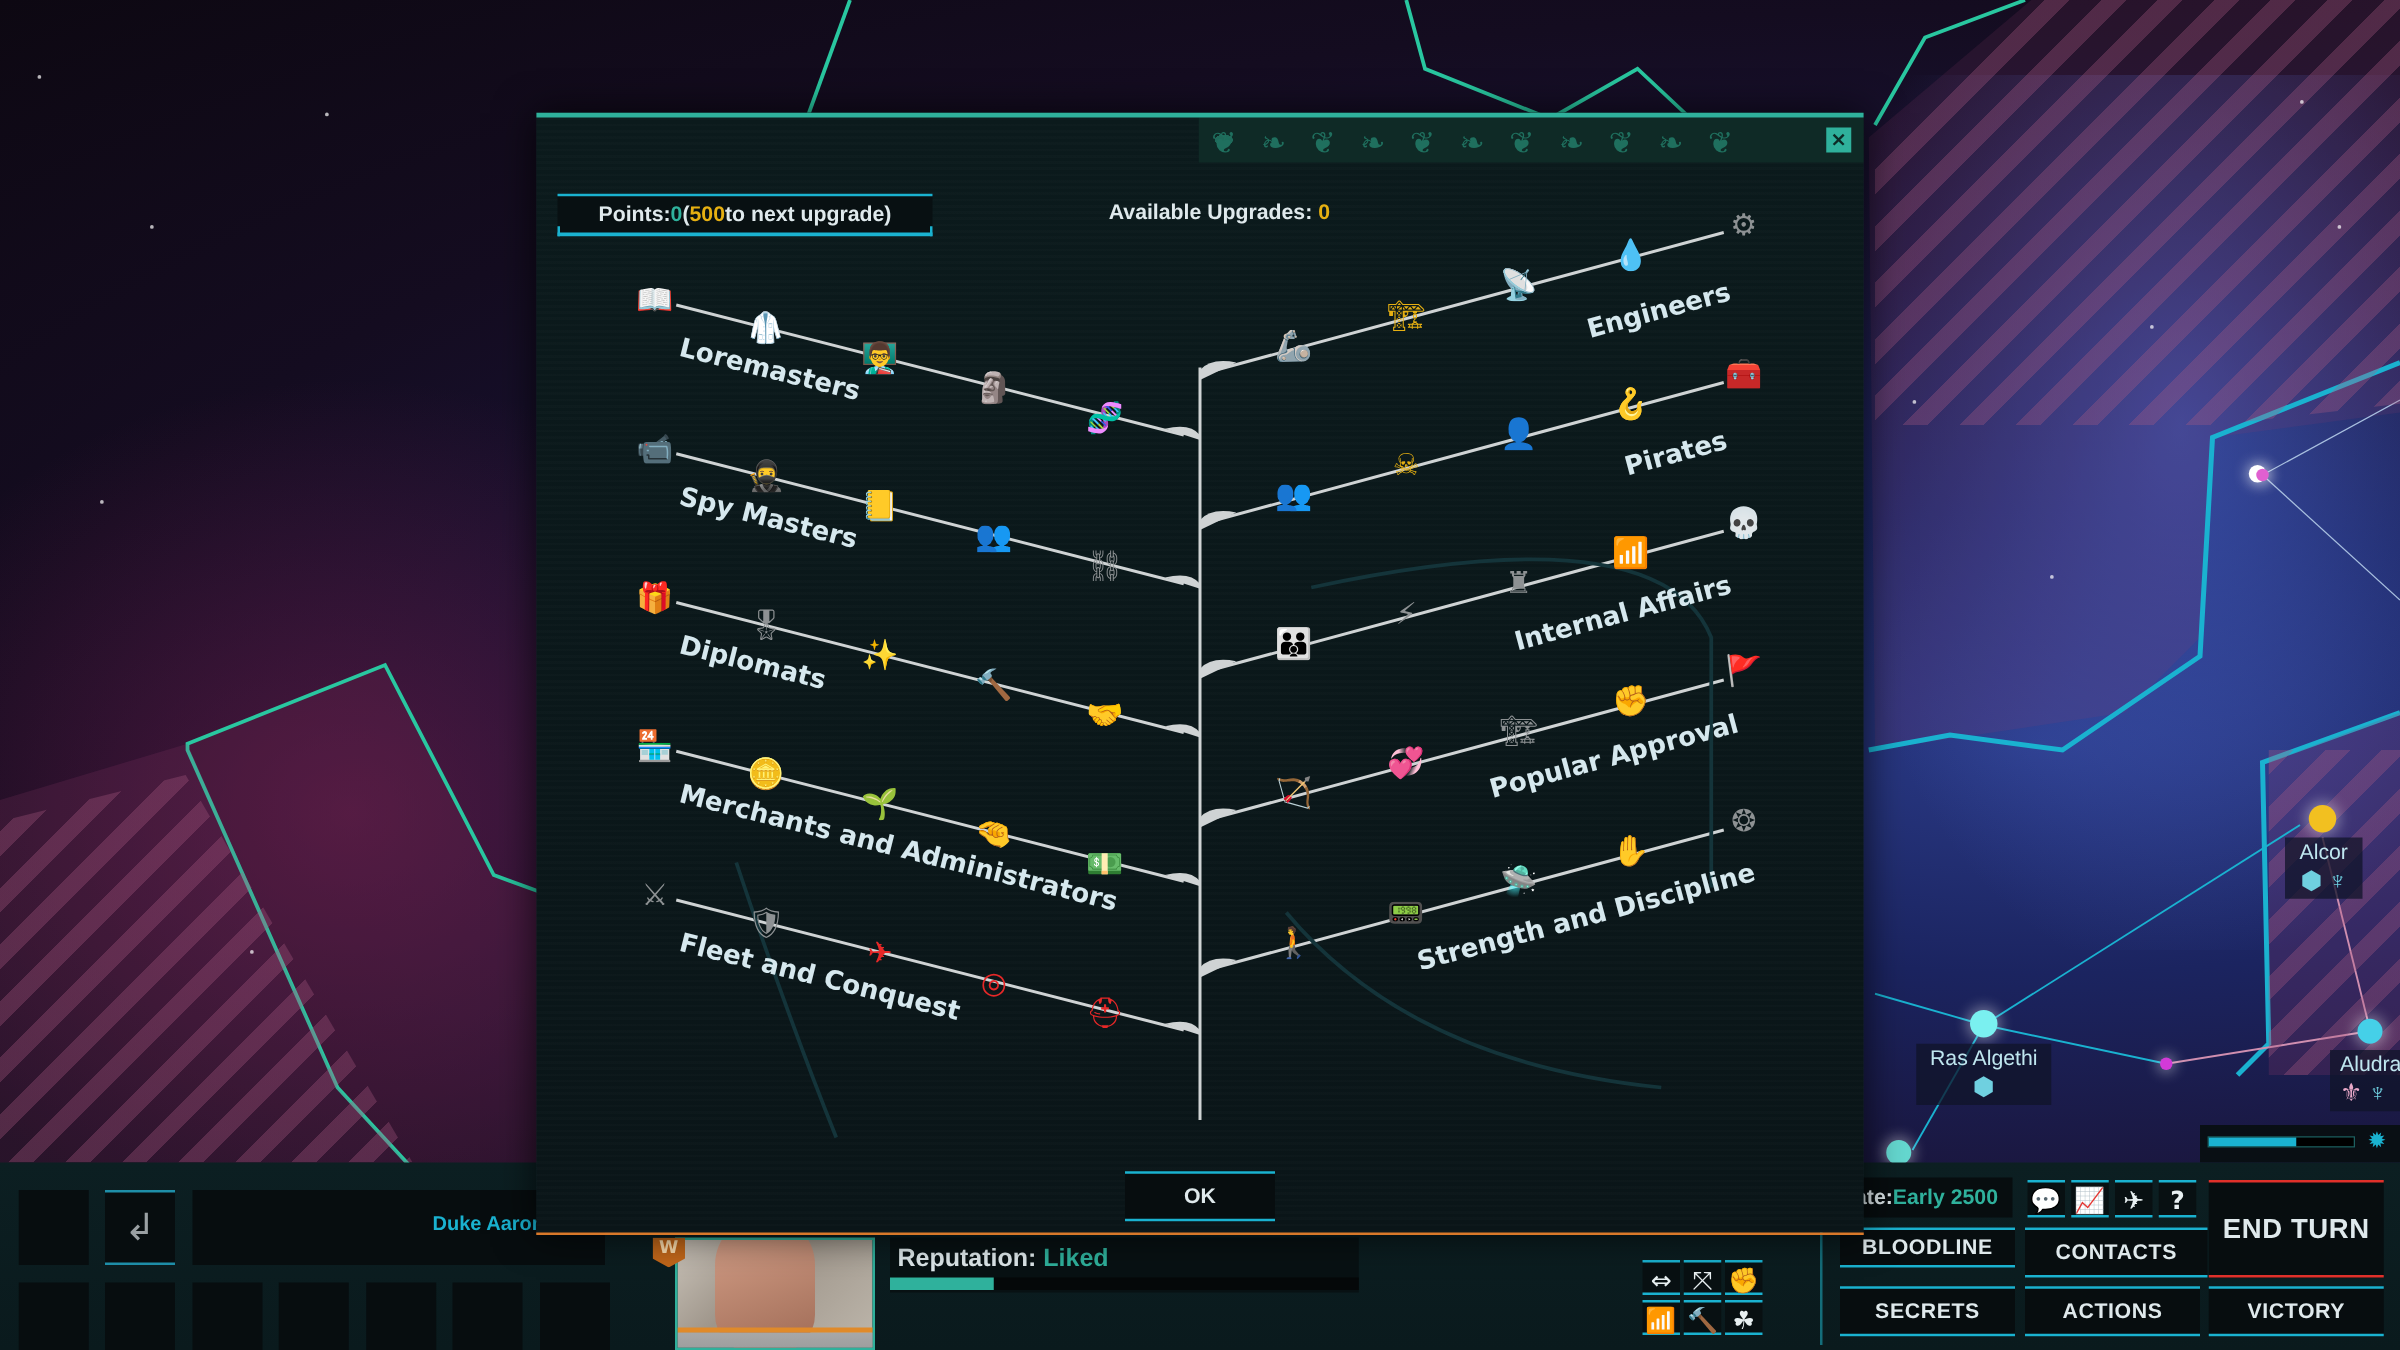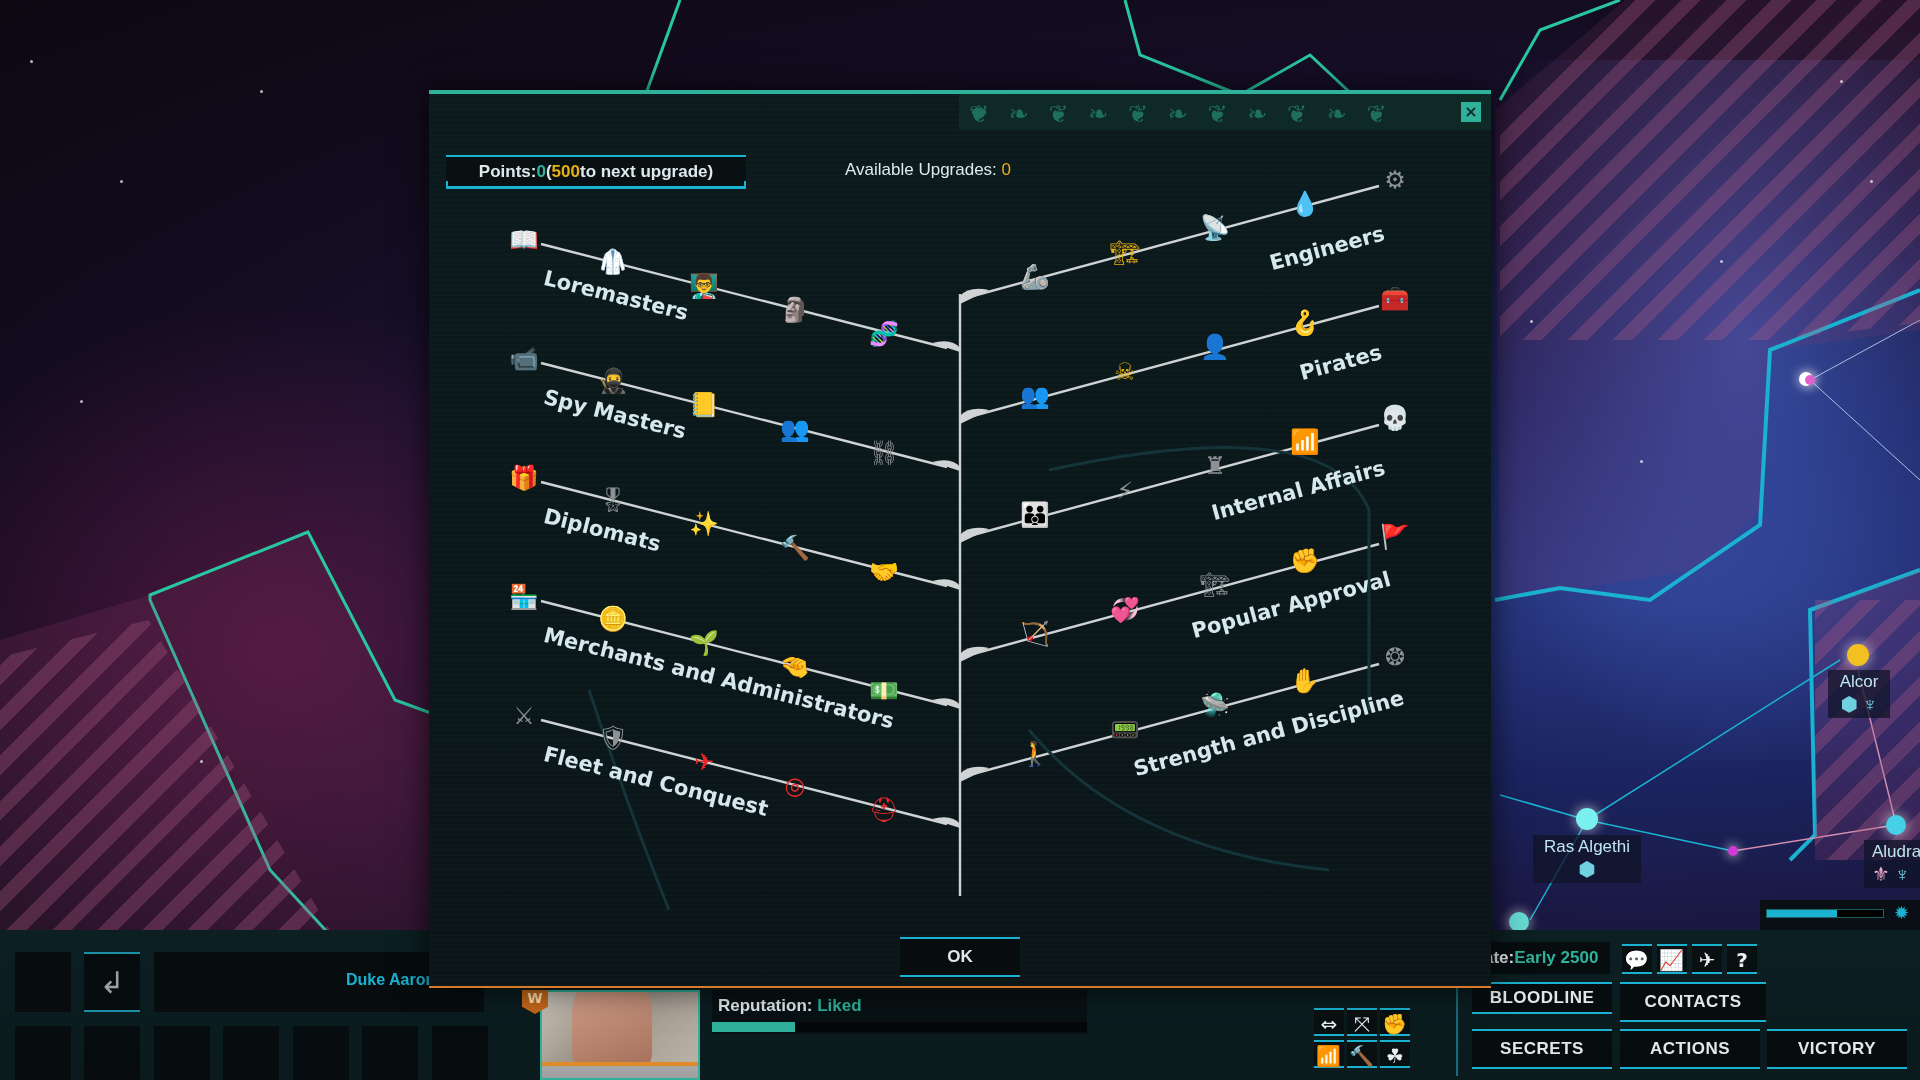--- a/index.html
+++ b/index.html
@@ -77,21 +77,21 @@
     background: #081012;
     display: flex; align-items: center; justify-content: center;
     font-size: 17px; font-family: "Liberation Sans", sans-serif; color: #dfe9ec; font-weight: bold;
   }
   .points-box::before, .points-box::after {
     content: ""; position: absolute; bottom: -3px; width: 2px; height: 8px; background: #1ab2d0;
   }
   .points-box::before { left: 0; } .points-box::after { right: 0; }
   .teal { color: #2fb19c; } .gold { color: #e6b012; }
   .avail {
-    left: 416px; top: 70px; font-size: 17px; font-weight: normal; font-family: "Liberation Sans", sans-serif; color: #dfe9ec;
+    left: 458px; top: 70px; font-size: 17px; font-weight: bold; font-family: "Liberation Sans", sans-serif; color: #dfe9ec;
   }
   
   .tree-svg { left: 0; top: 0; width: 1062px; height: 898px; }
   .branch-label {
     font-family: "DejaVu Sans", sans-serif; font-weight: bold; font-size: 21px; color: #d6e8ee;
     white-space: nowrap; transform-origin: 0 0;
   }
   .node {
     width: 34px; height: 34px; margin-left: -17px; margin-top: -17px;
     display: flex; align-items: center; justify-content: center;
@@ -122,21 +122,21 @@
     border: 2px solid #2fb19c; overflow: hidden;
   }
   .portrait-face {
     position: absolute; left: 30px; top: -20px; width: 80px; height: 110px; border-radius: 40px 40px 30px 30px;
     background: linear-gradient(160deg, #d9a48c, #9e6a55);
   }
   .portrait-coat {
     position: absolute; left: 0; top: 70px; width: 160px; height: 60px;
     background: linear-gradient(180deg, #a8a8a8, #7a7a7a); border-top: 4px solid #e08a2a;
   }
-  .stat-label { font-family: "Liberation Sans", sans-serif; font-size: 17px; color: #dfe9ec; font-weight: bold; }
+  .stat-label { font-family: "Liberation Sans", sans-serif; font-size: 20px; color: #dfe9ec; font-weight: bold; }
   .stat-bar { background: #050809; }
   .stat-fill { background: #2fb19c; height: 100%; }
   .hud-icon-btn {
     width: 30px; height: 28px; color: #e8f0f2; font-size: 20px; text-align: center; line-height: 28px;
     border-top: 2px solid #1ab2d0; border-bottom: 2px solid #1ab2d0; background: #081012; cursor: pointer;
   }
   .hud-btn {
     background: #070d0f; border-top: 2px solid #1ab2d0; border-bottom: 2px solid #1ab2d0;
     color: #dfe9ec; font-family: "Liberation Sans", sans-serif; font-weight: bold; font-size: 17px;
     display: flex; align-items: center; justify-content: center; cursor: pointer; letter-spacing: 0.5px;
@@ -271,20 +271,21 @@
     <span>ate: </span>
       <span class="teal">Early 2500</span>
   </div>
   <div class="abs hud-icon-btn" style="left:1622px;top:14px;height:30px">💬</div>
   <div class="abs hud-icon-btn" style="left:1657px;top:14px;height:30px">📈</div>
   <div class="abs hud-icon-btn" style="left:1692px;top:14px;height:30px">✈</div>
   <div class="abs hud-icon-btn" style="left:1727px;top:14px;height:30px;font-weight:bold">?</div>
 
   <div class="abs hud-btn" style="left:1472px;top:52px;width:140px;height:32px">BLOODLINE</div>
   <div class="abs hud-btn" style="left:1620px;top:52px;width:146px;height:40px">CONTACTS</div>
+  <div class="abs hud-btn end-turn" style="left:1767px;top:14px;width:140px;height:78px">END TURN</div>
   <div class="abs hud-btn" style="left:1472px;top:99px;width:140px;height:40px">SECRETS</div>
   <div class="abs hud-btn" style="left:1620px;top:99px;width:140px;height:40px">ACTIONS</div>
   <div class="abs hud-btn" style="left:1767px;top:99px;width:140px;height:40px">VICTORY</div>
 </div>
 
 <div class="abs dialog">
   <div class="abs header-ornament">
     <span class="vine" style="left:10px">❦ ❧ ❦ ❧ ❦ ❧ ❦ ❧ ❦ ❧ ❦</span>
   </div>
   <div class="abs dialog-topline"></div>

